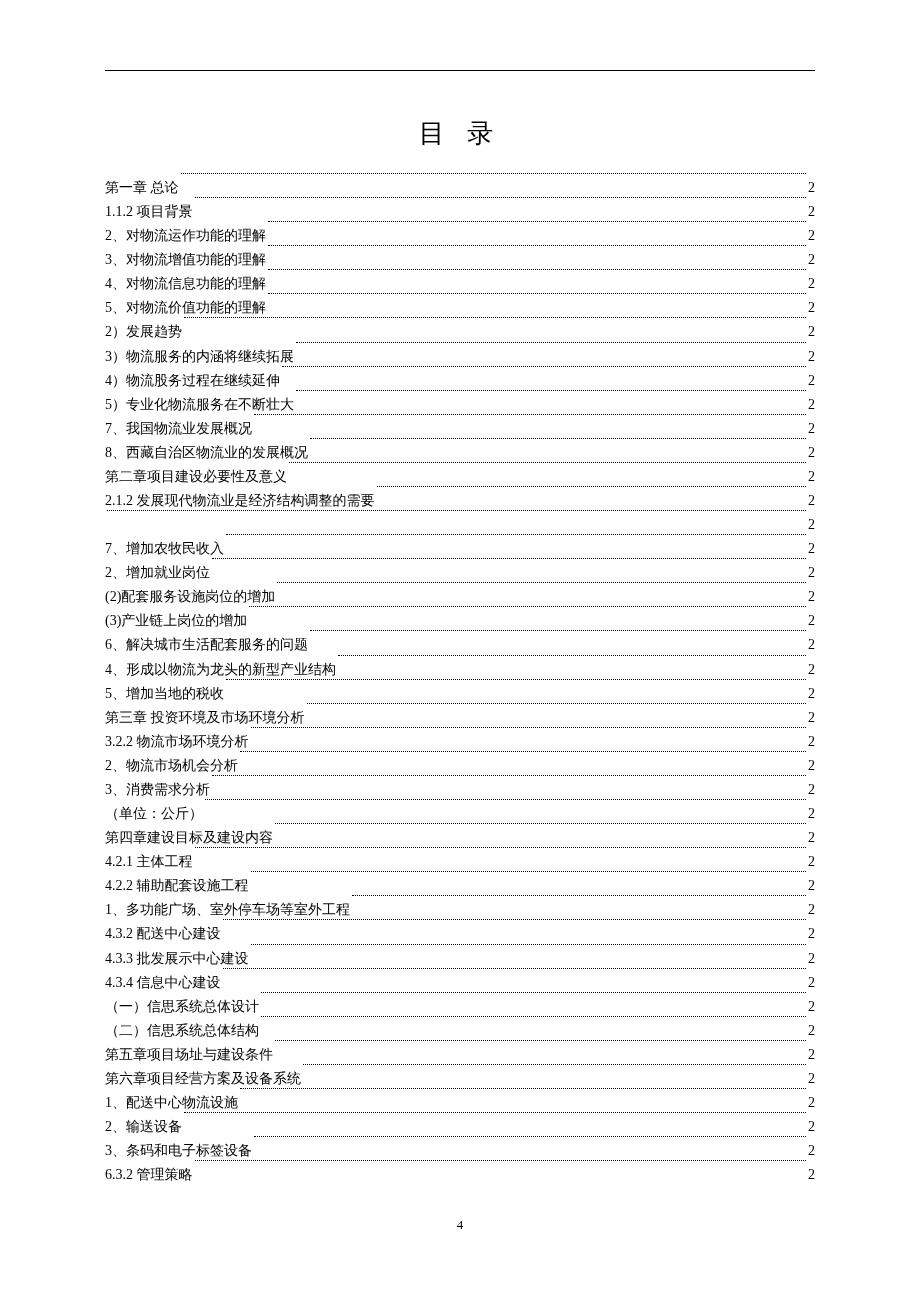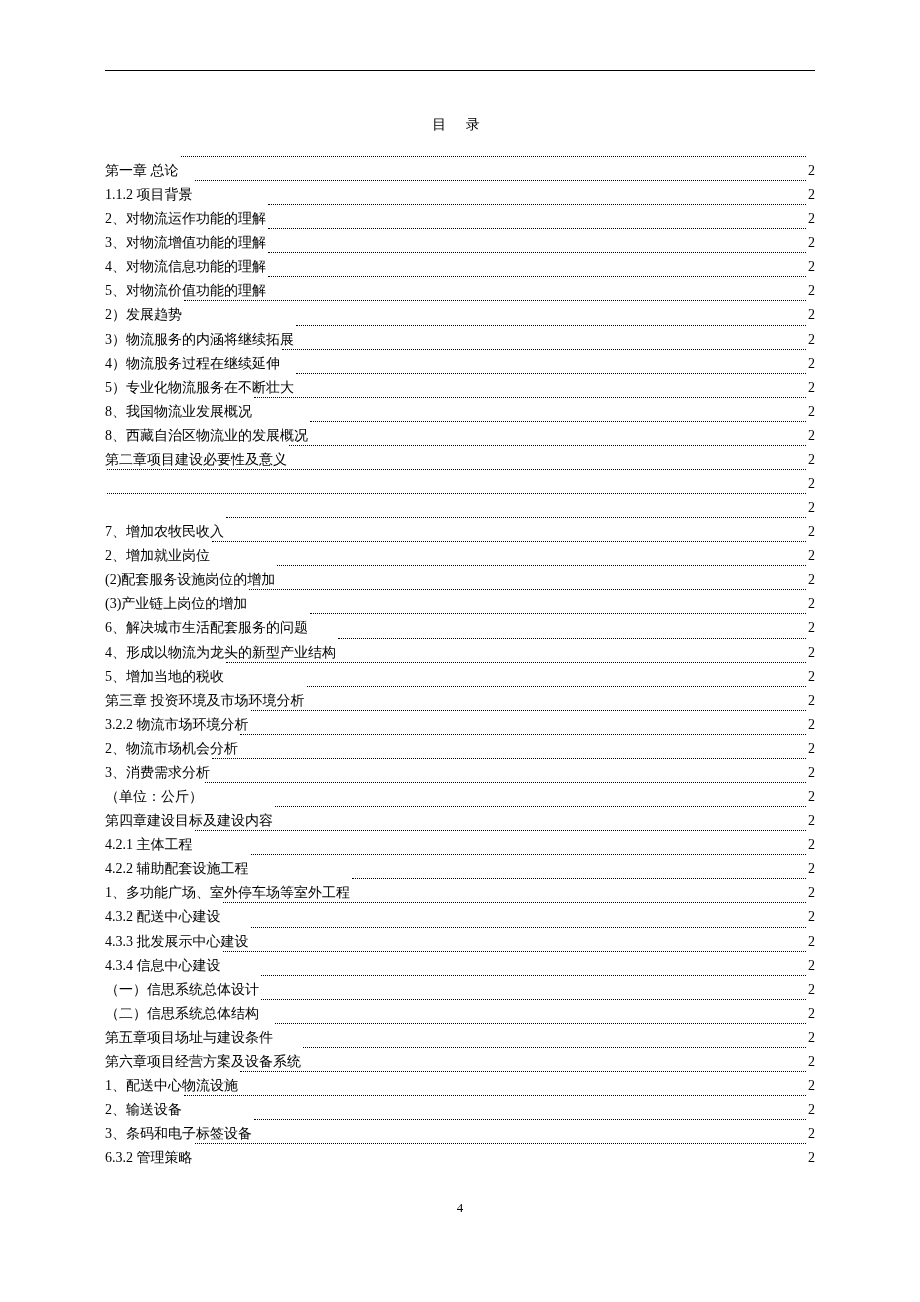--- a/index.html
+++ b/index.html
@@ -14,21 +14,21 @@
       margin: 0 auto;
       padding: 70px 105px 40px 105px;
       color: #000;
     }
     .header-line {
       border-top: 1.5px solid #000;
       margin-bottom: 45px;
     }
     .title {
       text-align: center;
-      font-size: 14px;
+      font-size: 26px;
       letter-spacing: 8px;
       margin-bottom: 25px;
       font-weight: normal;
     }
     .toc-list {
       list-style: none;
     }
     .toc-item {
       display: flex;
       align-items: flex-start;
@@ -108,35 +108,36 @@
       <span class="toc-label">4）物流股务过程在继续延伸</span>
       <span class="toc-dots"></span>
       <span class="toc-page">2</span>
     </li>
     <li class="toc-item">
       <span class="toc-label">5）专业化物流服务在不断壮大</span>
       <span class="toc-dots"></span>
       <span class="toc-page">2</span>
     </li>
     <li class="toc-item">
-      <span class="toc-label">8、我国物流业发展概况</span>
+      <span class="toc-label">7、我国物流业发展概况</span>
       <span class="toc-dots"></span>
       <span class="toc-page">2</span>
     </li>
     <li class="toc-item">
       <span class="toc-label">8、西藏自治区物流业的发展概况</span>
       <span class="toc-dots"></span>
       <span class="toc-page">2</span>
     </li>
     <li class="toc-item">
       <span class="toc-label">第二章项目建设必要性及意义</span>
       <span class="toc-dots"></span>
       <span class="toc-page">2</span>
     </li>
     <li class="toc-item">
+      <span class="toc-label">2.1.2 发展现代物流业是经济结构调整的需要</span>
       <span class="toc-dots"></span>
       <span class="toc-page">2</span>
     </li>
     <li class="toc-item">
       <span class="toc-dots"></span>
       <span class="toc-page">2</span>
     </li>
     <li class="toc-item">
       <span class="toc-label">7、增加农牧民收入</span>
       <span class="toc-dots"></span>

